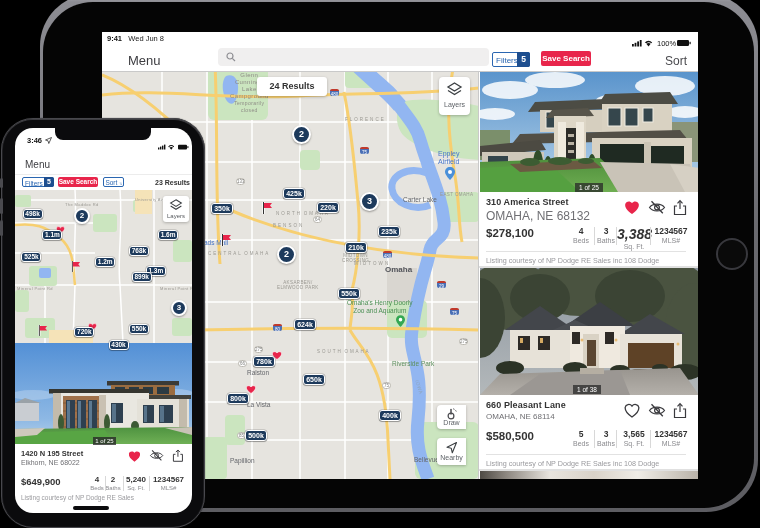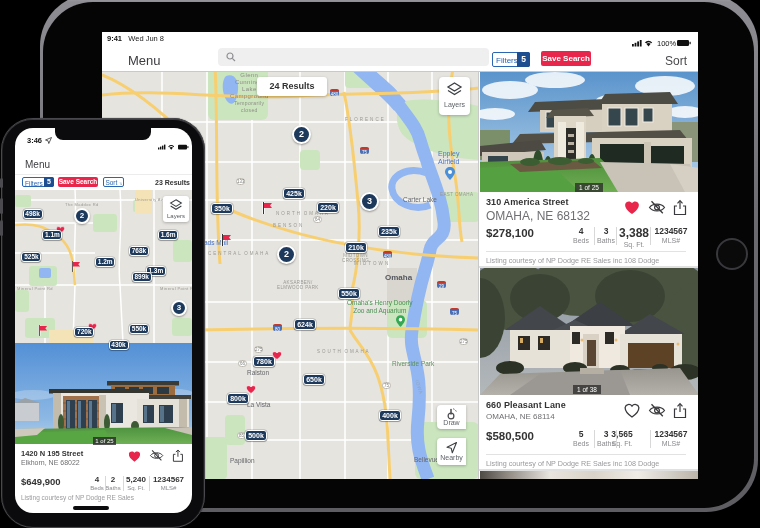--- a/index.html
+++ b/index.html
@@ -120,21 +120,21 @@
     <div class="mlabel" style="left:171px;top:151px;font-size:4.5px;">B E N S O N</div>
     <div class="mlabel" style="left:106px;top:179px;font-size:4.5px;">C E N T R A L &nbsp;O M A H A</div>
     <div class="mlabel" style="left:252px;top:189px;font-size:4.5px;">M I D T O W N</div>
     <div class="mlabel" style="left:338px;top:120px;font-size:4.5px;">EAST OMAHA</div>
     <div class="mlabel" style="left:215px;top:277px;font-size:4.5px;">S O U T H &nbsp;O M A H A</div>
     <div class="mlabel" style="left:175px;top:208px;font-size:4.5px;text-align:center;">AKSARBEN/<br>ELMWOOD PARK</div>
     <div class="mlabel" style="left:240px;top:181px;font-size:4.5px;text-align:center;">MIDTOWN<br>CROSSING</div>
 
     <div class="mlabel" style="left:128px;top:0px;font-size:6px;color:#8d8b85;text-align:center;line-height:7px;">Glenn<br>Cunningh<br>Lake<br>Campground<br><span style="font-size:5px;">Temporarily<br>closed</span></div>
 
-    <div class="citylab" style="left:283px;top:193px;font-size:8px;font-weight:bold;color:#54565c;margin-top:8px;">Omaha</div>
+    <div class="citylab" style="left:283px;top:193px;font-size:8px;font-weight:bold;color:#54565c;">Omaha</div>
     <div class="citylab" style="left:145px;top:297px;font-size:6.5px;">Ralston</div>
     <div class="citylab" style="left:145px;top:329px;font-size:6.5px;">La Vista</div>
     <div class="citylab" style="left:128px;top:385px;font-size:6.5px;">Papillion</div>
     <div class="citylab" style="left:312px;top:384px;font-size:6.5px;">Bellevue</div>
     <div class="citylab" style="left:301px;top:124px;font-size:6.5px;">Carter Lake</div>
     <div class="citylab" style="left:290px;top:288px;font-size:6.5px;color:#5d8f5d;">Riverside Park</div>
     <div class="mlabel" style="left:310px;top:312px;font-size:5px;color:#8fa6c0;transform:rotate(72deg);">IOWA</div>
 
     <div class="bluelab" style="left:336px;top:78px;font-size:7px;line-height:8px;">Eppley<br>Airfield</div>
     <svg class="abs" style="left:343px;top:95px;" width="10" height="13" viewBox="0 0 10 13">
@@ -335,21 +335,21 @@
     <div class="abs" id="stats1" style="left:90px;top:154px;width:122px;height:21px;">
           <div class="abs" style="left:0px;top:0;width:24px;text-align:center;">
             <div style="font-size:8.5px;font-weight:bold;color:#333;">4</div>
             <div style="font-size:7px;color:#8a8a8e;margin-top:1px;">Beds</div>
           </div>
           <div class="abs" style="left:26px;top:0;width:22px;text-align:center;">
             <div style="font-size:8.5px;font-weight:bold;color:#333;">3</div>
             <div style="font-size:7px;color:#8a8a8e;margin-top:1px;">Baths</div>
           </div>
           <div class="abs" style="left:48px;top:0;width:34px;text-align:center;">
-            <div style="font-size:12px;font-weight:bold;color:#333;">3,388</div>
+            <div style="font-size:14px;font-weight:bold;color:#333;font-style:italic;">3,388</div>
             <div style="font-size:7px;color:#8a8a8e;margin-top:1px;">Sq. Ft.</div>
           </div>
           <div class="abs" style="left:82px;top:0;width:40px;text-align:center;">
             <div style="font-size:8.5px;font-weight:bold;color:#333;">1234567</div>
             <div style="font-size:7px;color:#8a8a8e;margin-top:1px;">MLS#</div>
           </div>
           <div class="abs" style="left:25px;top:1px;width:1px;height:18px;background:#d8d8d8;"></div>
           <div class="abs" style="left:47px;top:1px;width:1px;height:18px;background:#d8d8d8;"></div>
           <div class="abs" style="left:81px;top:1px;width:1px;height:18px;background:#d8d8d8;"></div>
         </div>
@@ -455,21 +455,21 @@
 
     <div class="abs" id="stats2" style="left:90px;top:357px;width:122px;height:21px;">
           <div class="abs" style="left:0px;top:0;width:24px;text-align:center;">
             <div style="font-size:8.5px;font-weight:bold;color:#333;">5</div>
             <div style="font-size:7px;color:#8a8a8e;margin-top:1px;">Beds</div>
           </div>
           <div class="abs" style="left:26px;top:0;width:22px;text-align:center;">
             <div style="font-size:8.5px;font-weight:bold;color:#333;">3</div>
             <div style="font-size:7px;color:#8a8a8e;margin-top:1px;">Baths</div>
           </div>
-          <div class="abs" style="left:36px;top:0;width:34px;text-align:center;">
+          <div class="abs" style="left:48px;top:0;width:34px;text-align:center;">
             <div style="font-size:8.5px;font-weight:bold;color:#333;">3,565</div>
             <div style="font-size:7px;color:#8a8a8e;margin-top:1px;">Sq. Ft.</div>
           </div>
           <div class="abs" style="left:82px;top:0;width:40px;text-align:center;">
             <div style="font-size:8.5px;font-weight:bold;color:#333;">1234567</div>
             <div style="font-size:7px;color:#8a8a8e;margin-top:1px;">MLS#</div>
           </div>
           <div class="abs" style="left:25px;top:1px;width:1px;height:18px;background:#d8d8d8;"></div>
           <div class="abs" style="left:47px;top:1px;width:1px;height:18px;background:#d8d8d8;"></div>
           <div class="abs" style="left:81px;top:1px;width:1px;height:18px;background:#d8d8d8;"></div>

